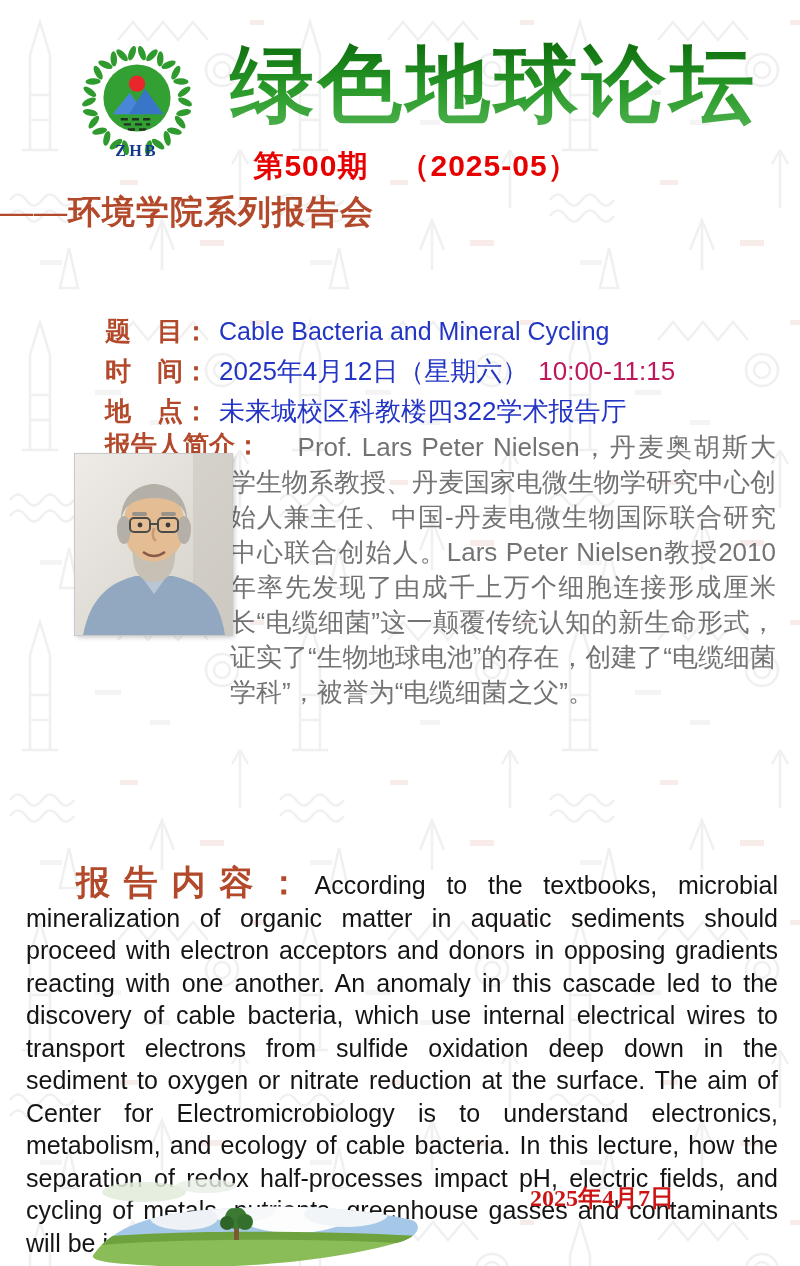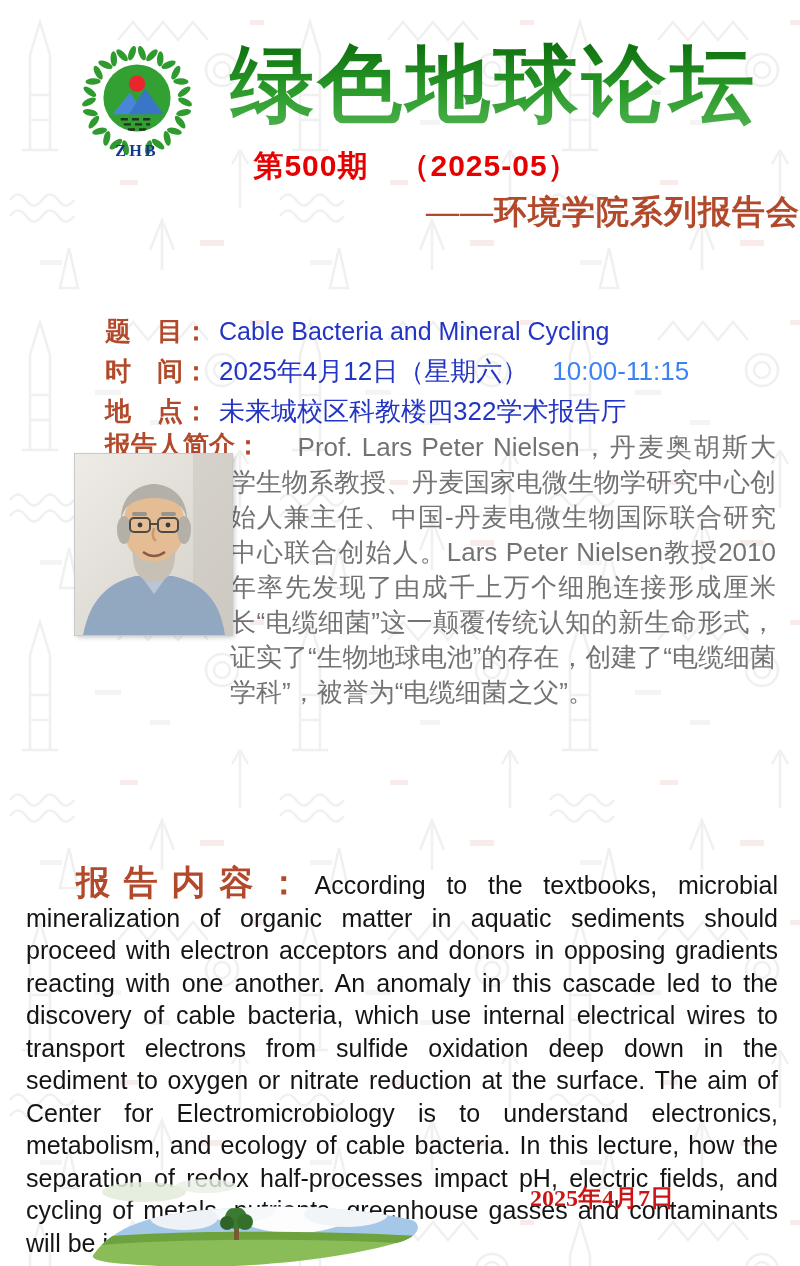--- a/index.html
+++ b/index.html
@@ -18,38 +18,38 @@
     text-align:center;font-family:"Liberation Serif","DejaVu Serif",serif;
     font-size:84px;font-weight:bold;letter-spacing:4px;line-height:110px;
     background:linear-gradient(180deg,#0d6e0d 10%,#2a9a2a 55%,#53b453 95%);
     -webkit-background-clip:text;background-clip:text;color:transparent;
   }
   .issue{
     position:absolute;left:0;top:146px;width:100%;text-align:center;
     color:#e60000;font-size:30px;font-weight:bold;letter-spacing:1px;padding-left:16px;
   }
   .series{
-    position:absolute;left:0;top:190px;width:100%;text-align:right;
+    position:absolute;left:0;top:190px;width:100%;text-align:left;
     font-family:"Liberation Serif","DejaVu Serif",serif;
     color:#b3492b;font-size:33px;font-weight:600;letter-spacing:1px;
   }
 
   
   .intro{
     position:absolute;left:28px;top:242px;width:748px;margin:0;
     color:#20209a;font-size:26px;line-height:37px;
     text-indent:2em;text-align:justify;
   }
 
   
   .info{position:absolute;left:105px;top:314px;width:680px;}
   .info-row{height:40px;font-size:26px;white-space:nowrap;}
   .label{color:#b3492b;font-weight:bold;}
   .val-blue{color:#2335c4;margin-left:10px;}
-  .val-red{color:#3b82f6;margin-left:24px;}
+  .val-red{color:#be185d;margin-left:10px;}
   .topic{font-size:25px;}
 
   
   .bio-section{position:absolute;left:28px;top:428px;width:748px;height:232px;}
   .speaker-label{position:absolute;left:77px;top:0;font-size:26px;}
   .photo{
     position:absolute;left:47px;top:26px;width:157px;height:181px;
     box-shadow:0 0 0 1px #c9c9c9, 2px 2px 5px rgba(0,0,0,.25);
     background:#ddd;
   }

